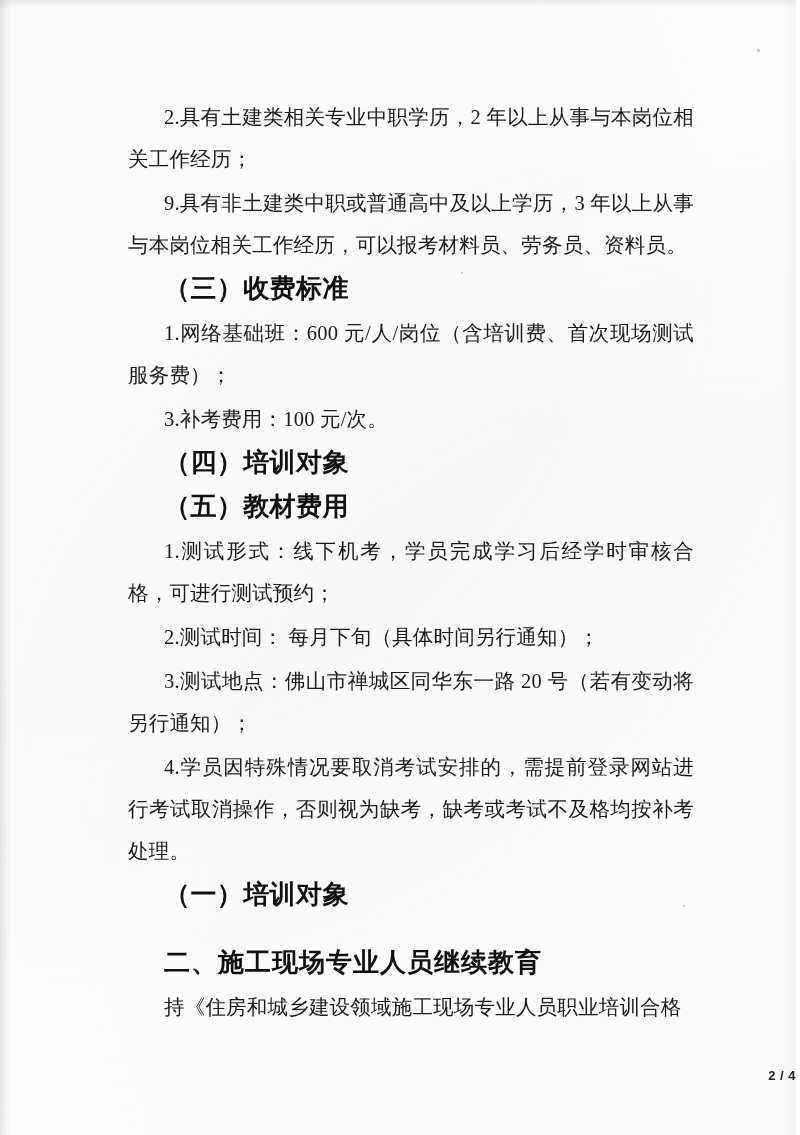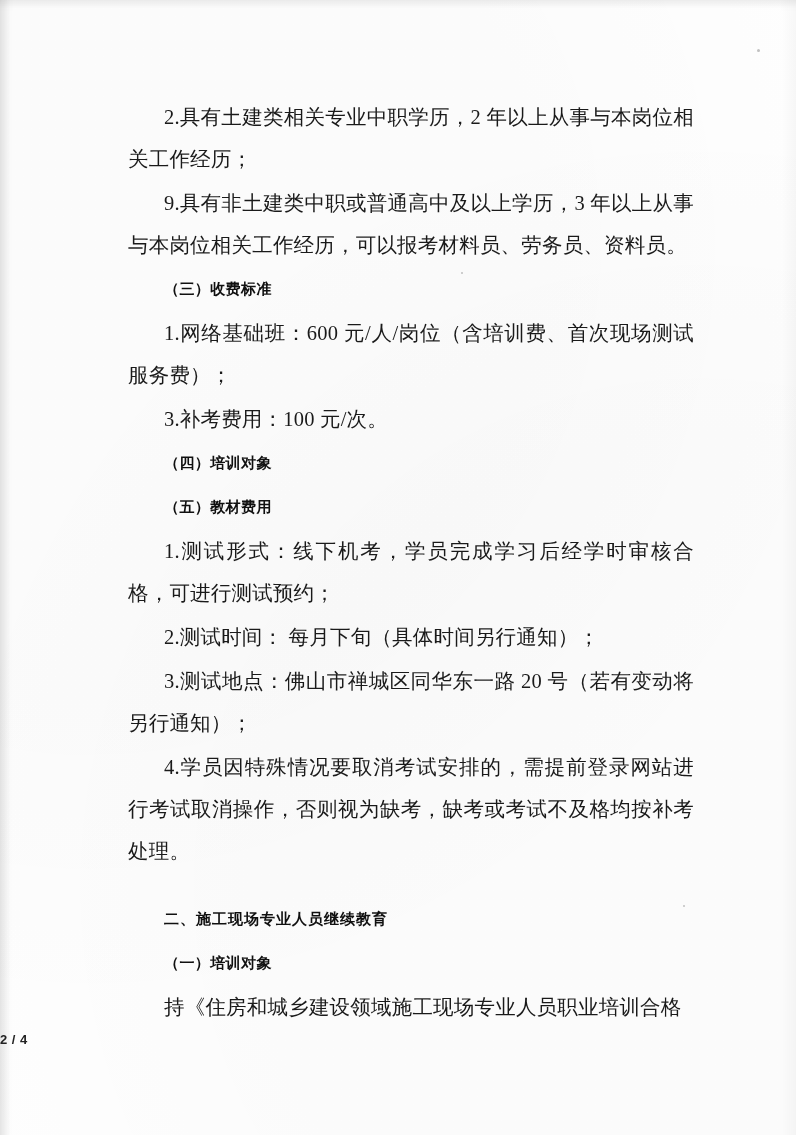--- a/index.html
+++ b/index.html
@@ -46,38 +46,38 @@
     letter-spacing: 0.2px;
     margin: 0 0 2px 0;
     text-align: justify;
     text-justify: inter-ideograph;
     color: #1a1a1a;
   }
   .para.indent {
     text-indent: 36px;
   }
   .heading {
-    font-size: 15px;
+    font-size: 26px;
     line-height: 42px;
     font-weight: bold;
     margin: 0 0 2px 0;
     text-indent: 36px;
     color: #101010;
     letter-spacing: 0.4px;
   }
   .heading.major {
     margin-top: 26px;
     letter-spacing: 1px;
   }
   .footer {
     position: absolute;
     left: 0;
     right: 0;
-    top: 1032px;
-    text-align: left;
+    top: 1068px;
+    text-align: right;
     font-size: 13px;
     font-family: "Liberation Sans", sans-serif;
     font-weight: bold;
     color: #222222;
     letter-spacing: 0.5px;
   }
   .edge-shadow-left {
     position: absolute;
     left: 0; top: 0; bottom: 0; width: 10px;
     background: linear-gradient(90deg, rgba(0,0,0,0.07), rgba(0,0,0,0));
@@ -127,22 +127,22 @@
     <p class="heading">（五）教材费用</p>
 
     <p class="para indent">1.测试形式：线下机考，学员完成学习后经学时审核合格，可进行测试预约；</p>
 
     <p class="para indent">2.测试时间： 每月下旬（具体时间另行通知）；</p>
 
     <p class="para indent">3.测试地点：佛山市禅城区同华东一路 20 号（若有变动将另行通知）；</p>
 
     <p class="para indent">4.学员因特殊情况要取消考试安排的，需提前登录网站进行考试取消操作，否则视为缺考，缺考或考试不及格均按补考处理。</p>
 
+    <p class="heading">（一）培训对象</p>
+
     <p class="heading major">二、施工现场专业人员继续教育</p>
-
-    <p class="heading">（一）培训对象</p>
 
     <p class="para indent">持《住房和城乡建设领域施工现场专业人员职业培训合格</p>
 
   </div>
 
   <div class="footer">2 / 4</div>
 </div>
 
 </body></html>

